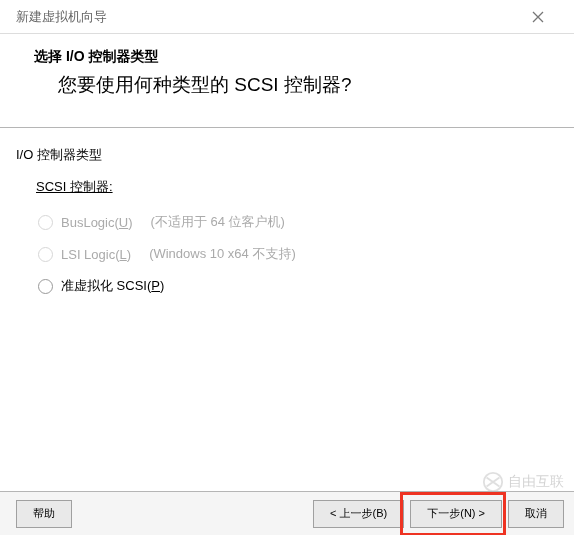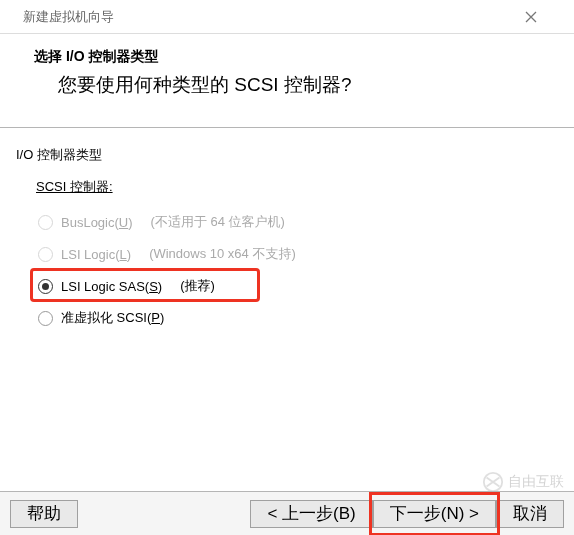--- a/index.html
+++ b/index.html
@@ -11,21 +11,21 @@
   color: #000;
   width: 574px;
   height: 535px;
   overflow: hidden;
   position: relative;
 }
 .titlebar {
   height: 34px;
   display: flex;
   align-items: center;
-  padding: 0 23px;
+  padding: 0 16px;
   background: #fff;
   color: #666;
   border-bottom: 1px solid #ddd;
 }
 .titlebar .title { flex: 1; font-size: 13px; }
 .close-btn {
   width: 40px;
   height: 28px;
   display: flex;
   align-items: center;
@@ -109,25 +109,26 @@
   height: 44px;
   border-top: 1px solid #b5b5b5;
   display: flex;
   align-items: center;
   padding: 0 10px;
   background: #f5f5f5;
 }
 .footer .spacer { flex: 1; }
 button.btn {
   font-family: inherit;
-  font-size: 17px;
+  font-size: 11px;
   height: 28px;
   padding: 0 16px;
   background: #e9e9e9;
   border: 1px solid #a0a0a0;
+  margin-left: 6px;
   cursor: pointer;
 }
 .next-wrap {
   position: relative;
   display: inline-block;
 }
 .next-highlight {
   position: absolute;
   border: 3px solid #e32;
   top: -8px;
@@ -183,28 +184,20 @@
   </div>
 
   <div class="opt">
     <div class="radio disabled"></div>
     <span class="option-label disabled">
       <span>LSI Logic</span>(<span class="u">L</span>)
     </span>
     <span class="option-note disabled">(Windows 10 x64 不支持)</span>
   </div>
 
-  <div class="opt">
-    <div class="highlight"></div>
-    <div class="radio selected"></div>
-    <span class="option-label">
-      <span>LSI Logic SAS</span>(<span class="u">S</span>)
-    </span>
-    <span class="option-note">(推荐)</span>
-  </div>
 
   <div class="opt">
     <div class="radio"></div>
     <span class="option-label">
       <span>准虚拟化 SCSI</span>(<span class="u">P</span>)
     </span>
   </div>
 
 </div>
 

